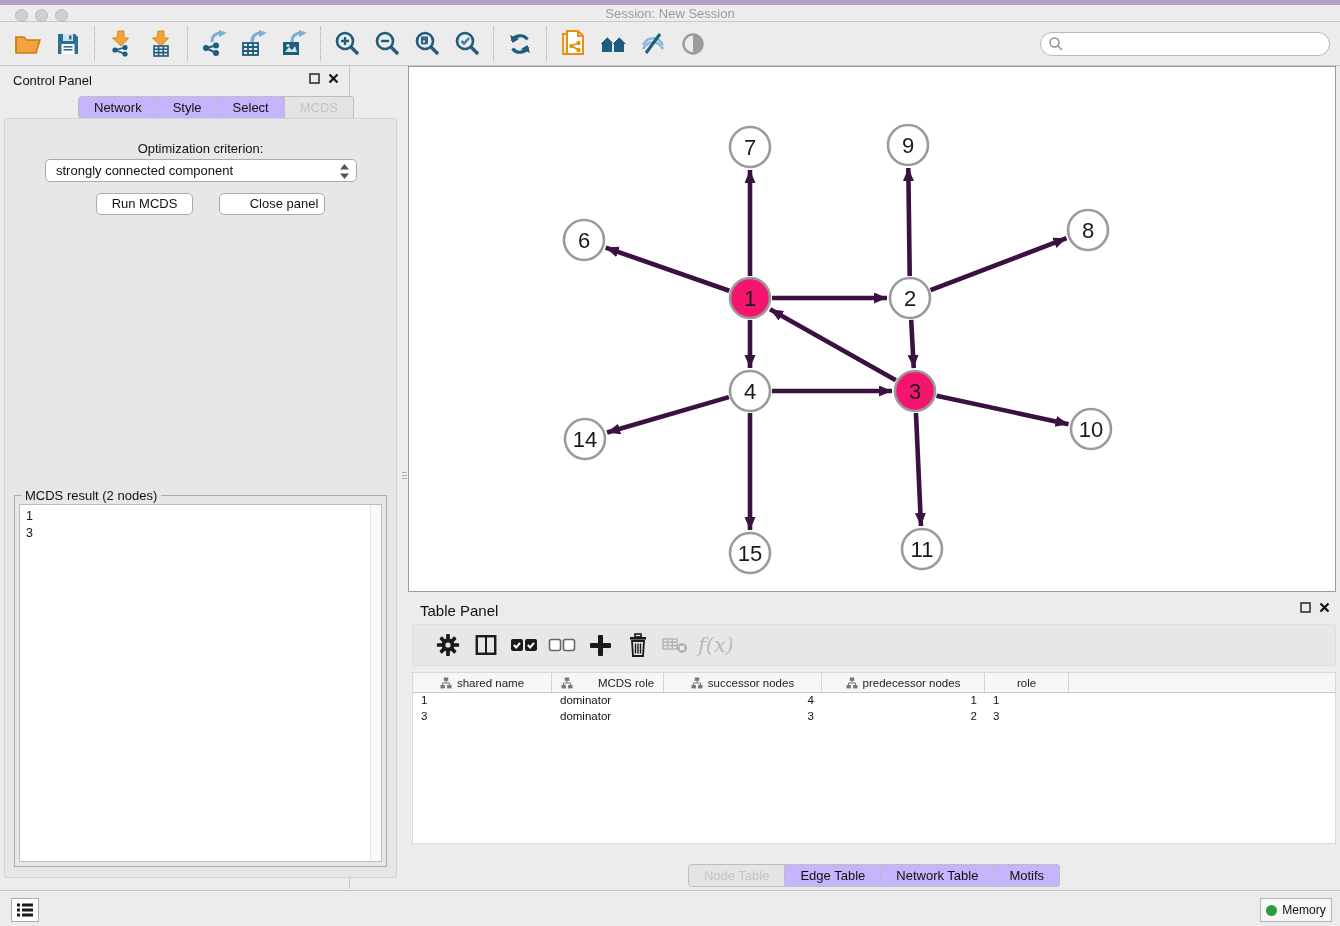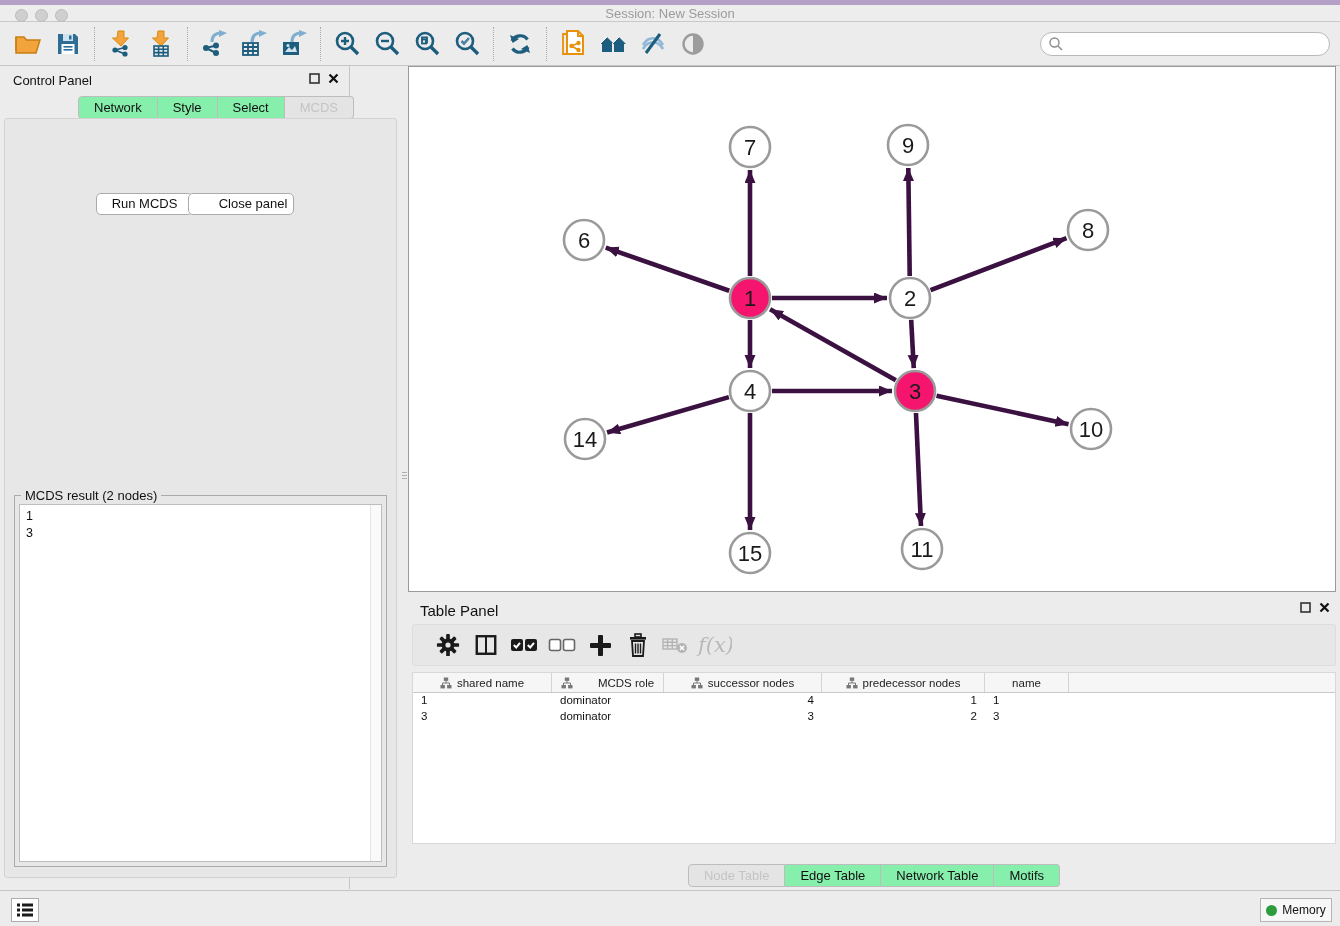--- a/index.html
+++ b/index.html
@@ -23,35 +23,35 @@
   #search-box { margin-left:auto; margin-right:10px; width:290px; height:24px; background:#fff;
     border:1px solid #B9B9B9; border-radius:13px; display:flex; align-items:center; padding-left:7px; }
   #search-box input { border:none; outline:none; flex:1; height:18px; font-size:12px; background:transparent; }
 
   
   #control-panel { position:absolute; left:0; top:66px; width:350px; height:823px; background:#ECECEC; border-right:1px solid #C6C6C6; }
   #cp-header { position:absolute; left:0; top:0; width:100%; height:28px; }
   #cp-header .ttl { position:absolute; left:13px; top:7px; font-size:13px; color:#111; }
   .panel-icons { position:absolute; right:10px; top:7px; display:flex; gap:8px; }
   .tabs-row { position:absolute; display:flex; }
-  .tab { height:23px; padding:0 15px; font-size:13px; line-height:21px; background:#86efac;
+  .tab { height:23px; padding:0 15px; font-size:13px; line-height:21px; background:#c4b5fd;
     border:1px solid #BDBDBD; border-left:none; color:#111; text-align:center; }
   .tab:first-child { border-left:1px solid #BDBDBD; border-radius:4px 0 0 4px; }
   .tab:last-child { border-radius:0 4px 4px 0; }
   .tab.active { background:#E4E4E4; color:#C4C4C4; }
   #cp-content { position:absolute; left:4px; top:52px; width:393px; height:760px;
     background:#E7E7E7; border:1px solid #D2D2D2; border-radius:3px; }
   #opt-label { position:absolute; width:100%; text-align:center; top:22px; font-size:13px; color:#111; }
   #criterion-select { position:absolute; left:40px; top:40px; width:312px; height:23px; background:#fff;
     border:1px solid #ABABAB; border-radius:5px; font-size:13px; line-height:21px; padding-left:10px; color:#111; }
   #criterion-select .spin { position:absolute; right:7px; top:4px; }
   .cp-btn { position:absolute; top:74px; height:22px; background:#fff; border:1px solid #ABABAB;
     border-radius:5px; font-size:13px; text-align:center; line-height:20px; color:#111; }
   #run-btn { left:91px; width:97px; }
-  #closep-btn { left:183px; width:106px;padding-left:24px; }
+  #closep-btn { left:214px; width:106px;padding-left:24px; }
   #result-group { position:absolute; left:9px; top:376px; width:373px; height:372px;
     border:1px solid #ABABAB; background:#E7E7E7; }
   #result-title { position:absolute; left:6px; top:-8px; background:#E7E7E7; padding:0 4px; font-size:13px; color:#111; }
   #result-area { position:absolute; left:4px; top:8px; right:4px; bottom:4px; background:#fff;
     border:1px solid #BDBDBD; font-size:12.5px; color:#111; padding:3px 6px; white-space:pre; line-height:17px; }
   #result-scroll { position:absolute; right:0; top:0; bottom:0; width:11px; background:#FAFAFA; border-left:1px solid #E4E4E4; }
 
   
   #net-window { position:absolute; left:408px; top:66px; width:928px; height:526px;
     border:1px solid #9A9A9A; background:#fff; }
@@ -260,20 +260,28 @@
         </svg>
     </span>
   </div>
   <div class="tabs-row" id="cp-tabs" style="left:78px; top:30px;">
       <div class="tab">Network</div>
       <div class="tab">Style</div>
       <div class="tab">Select</div>
       <div class="tab active">MCDS</div>
     </div>
   <div id="cp-content">
+    <div id="opt-label">Optimization criterion:</div>
+    <div id="criterion-select">
+      <span>strongly connected component</span>
+      <svg class="spin" width="9" height="15" viewBox="0 0 9 15">
+          <path d="M4.5 0 L9 5.5 H0 z" fill="#555"></path>
+          <path d="M4.5 15 L0 9.5 H9 z" fill="#555"></path>
+        </svg>
+    </div>
     <div class="cp-btn" id="run-btn">Run MCDS</div>
     <div class="cp-btn" id="closep-btn">Close panel</div>
     <div id="result-group">
       <span id="result-title">MCDS result (2 nodes)</span>
       <div id="result-area"><span id="result-lines">1
 3</span><span id="result-scroll"></span></div>
     </div>
   </div>
 </div>
 
@@ -469,21 +477,21 @@
         <div class="cell" style="width: 163px;">
           <svg width="12" height="12" viewBox="0 0 12 12">
             <rect x="3.8" y="0.5" width="4.4" height="3.4" fill="#777"></rect>
             <path d="M6 3.9 V6 M2.5 6 h7 M2.5 6 V8 M9.5 6 V8" stroke="#777" fill="none"></path>
             <rect x="0.5" y="8" width="4.4" height="3.4" fill="#777"></rect>
             <rect x="7.1" y="8" width="4.4" height="3.4" fill="#777"></rect>
           </svg>
           <span>predecessor nodes</span>
         </div>
         <div class="cell" style="width: 84px;">
-          <span>name</span>
+          <span>role</span>
         </div>
       </div>
     <div id="tbl-body">
         <div class="tbl-row">
           <div class="cell" style="width: 139px;">1</div>
           <div class="cell" style="width: 112px;">dominator</div>
           <div class="cell right" style="width: 158px;">4</div>
           <div class="cell right" style="width: 163px;">1</div>
           <div class="cell" style="width: 84px;">1</div>
         </div>

